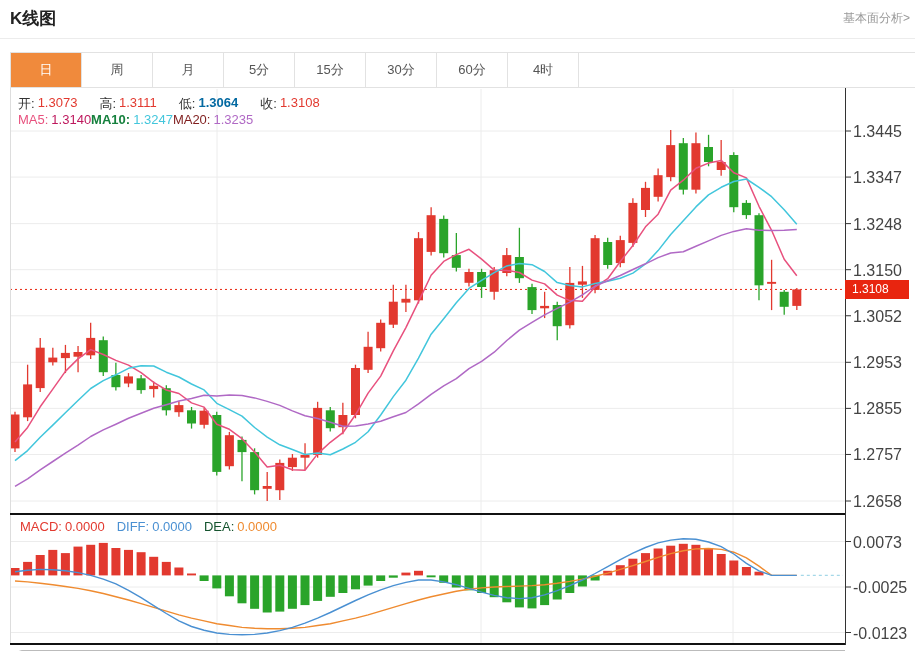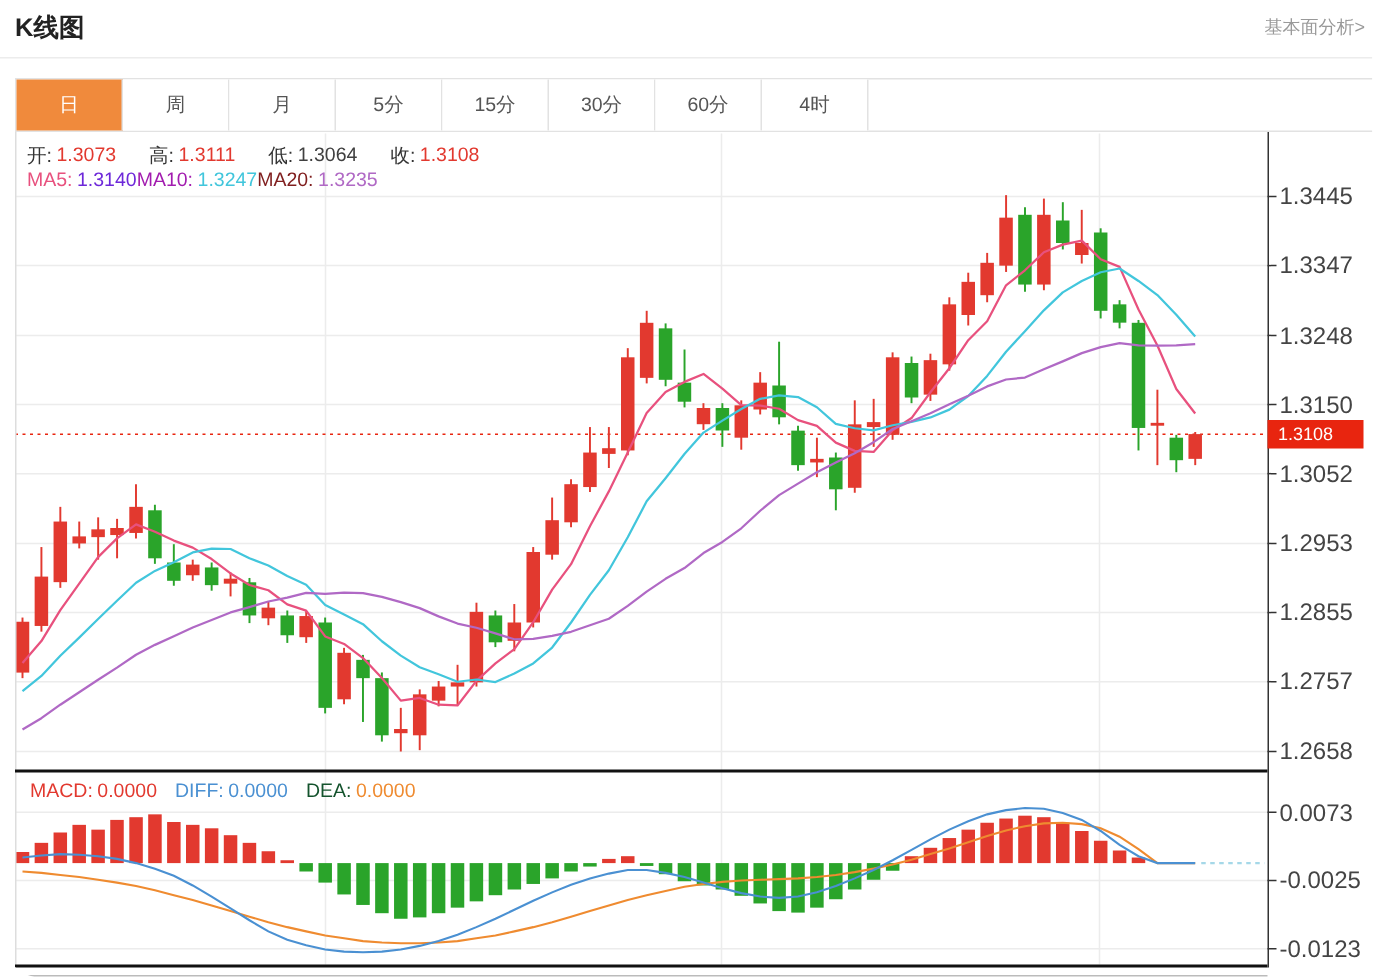--- a/index.html
+++ b/index.html
@@ -283,34 +283,34 @@
       <span class="li">
         <span style="color: rgb(51, 51, 51);">开:</span>
         <span style="color: rgb(226, 57, 47);">1.3073</span>
       </span>
       <span class="li">
         <span style="color: rgb(51, 51, 51);">高:</span>
         <span style="color: rgb(226, 57, 47);">1.3111</span>
       </span>
       <span class="li">
         <span style="color: rgb(51, 51, 51);">低:</span>
-        <span style="color: #404040;">1.3064</span>
+        <span style="color: #0369a1; font-weight: bold;">1.3064</span>
       </span>
       <span class="li">
         <span style="color: rgb(51, 51, 51);">收:</span>
         <span style="color: rgb(226, 57, 47);">1.3108</span>
       </span>
     </div>
   <div id="ma-legend" class="legend">
       <span class="li">
         <span style="color: rgb(232, 81, 126);">MA5:</span>
-        <span style="color: #6d28d9;">1.3140</span>
-      </span>
-      <span class="li">
-        <span style="color: #a21caf;">MA10:</span>
+        <span style="color: #be185d;">1.3140</span>
+      </span>
+      <span class="li">
+        <span style="color: #15803d; font-weight: bold;">MA10:</span>
         <span style="color: rgb(66, 198, 220);">1.3247</span>
       </span>
       <span class="li">
         <span style="color: #7f1d1d;">MA20:</span>
         <span style="color: rgb(176, 105, 197);">1.3235</span>
       </span>
     </div>
   <div id="macd-legend" class="legend">
       <span class="li">
         <span style="color: rgb(226, 57, 47);">MACD:</span>

